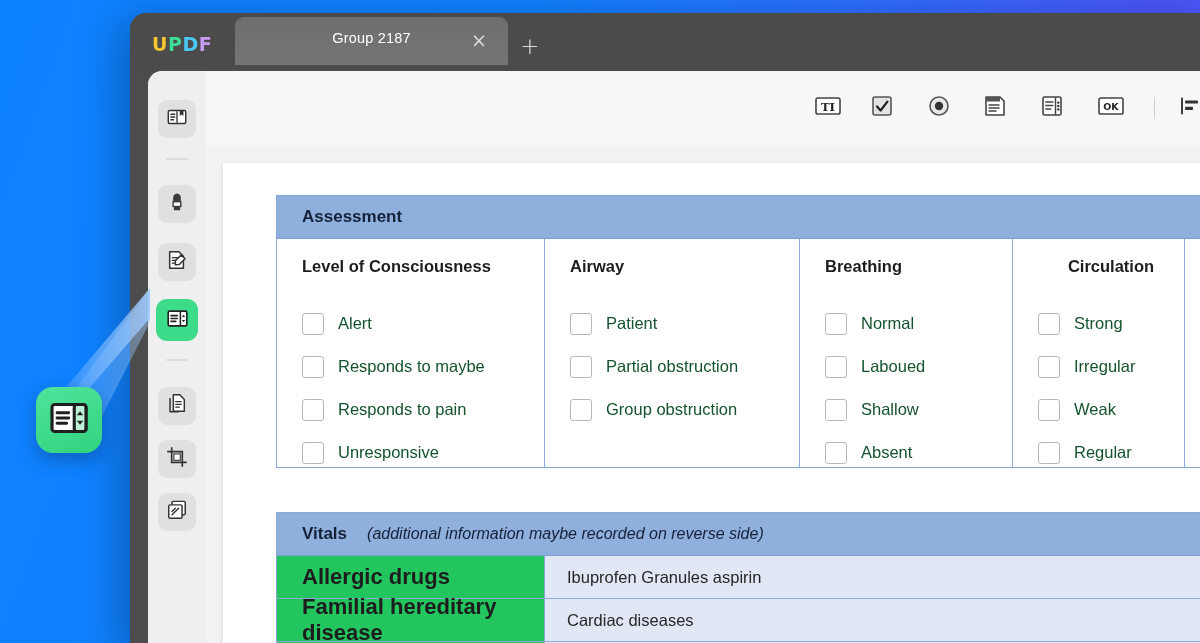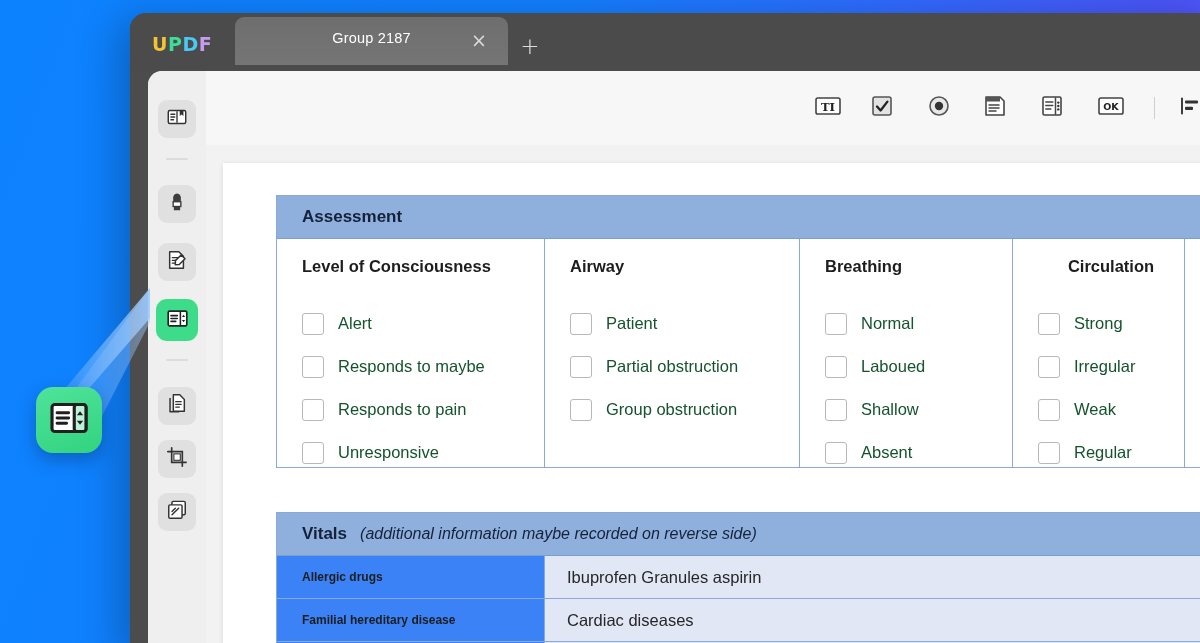--- a/index.html
+++ b/index.html
@@ -105,21 +105,21 @@
 
   
   #assessment{left:53px;top:32px;width:980px;height:273px;}
   .sec-head{
     position:absolute;left:0;top:0;width:100%;height:43px;
     background:#8fb0dd;border-bottom:1px solid #7d9fd0;box-sizing:border-box;
     display:flex;align-items:center;padding-left:25px;
   }
   .sec-head-title{color:#16213a;font-size:17px;font-weight:bold;}
   .sec-head-note{
-    color:#16213a;font-size:16px;font-style:italic;font-weight:normal;margin-left:13px;
+    color:#16213a;font-size:16px;font-style:italic;font-weight:normal;margin-left:20px;
   }
 
   .cols{position:absolute;left:0;top:43px;width:100%;height:229px;display:flex;}
   .col{
     flex:0 0 auto;height:100%;border-right:1px solid #8aa9d6;box-sizing:border-box;
     padding:18px 0 0 25px;
   }
   .col:last-child{border-right:none;}
   .col-title{font-size:16.5px;font-weight:bold;color:#1d1d1d;margin-bottom:26px;}
   .opt{display:flex;align-items:center;height:43px;}
@@ -127,23 +127,23 @@
     width:22px;height:22px;border:1.6px solid #b8b8b8;border-radius:3px;
     background:#ffffff;box-sizing:border-box;flex:0 0 auto;cursor:pointer;
   }
   .opt-label{margin-left:14px;font-size:16.5px;color:#14532d;}
 
   
   #vitals{left:53px;top:349px;width:980px;height:160px;}
   .vrow{position:absolute;left:0;width:100%;height:43px;display:flex;
     border-bottom:1px solid #8aa9d6;box-sizing:border-box;}
   .vlabel{
-    flex:0 0 268px;background:#3b82f6;border-right:1px solid #8aa9d6;
+    flex:0 0 268px;background:#22c55e;border-right:1px solid #8aa9d6;
     box-sizing:border-box;display:flex;align-items:center;padding-left:25px;
-    font-size:12px;font-weight:bold;color:#1d1d1d;
+    font-size:22px;font-weight:bold;color:#1d1d1d;
   }
   .vvalue{
     flex:1 1 auto;background:#e2e7f6;display:flex;align-items:center;
     padding-left:22px;font-size:16.5px;color:#272727;
   }
 
   
   .spot{position:absolute;left:0;top:0;width:1200px;height:643px;pointer-events:none;}
   .callout{
     position:absolute;left:36px;top:387px;width:66px;height:66px;border-radius:17px;

